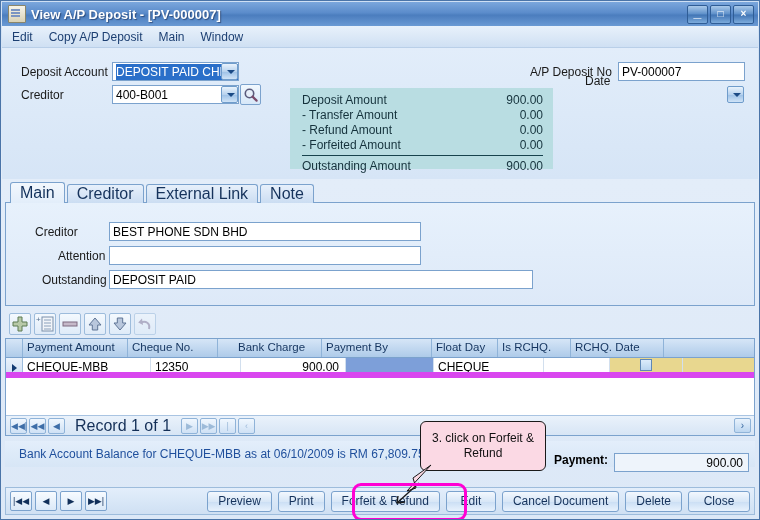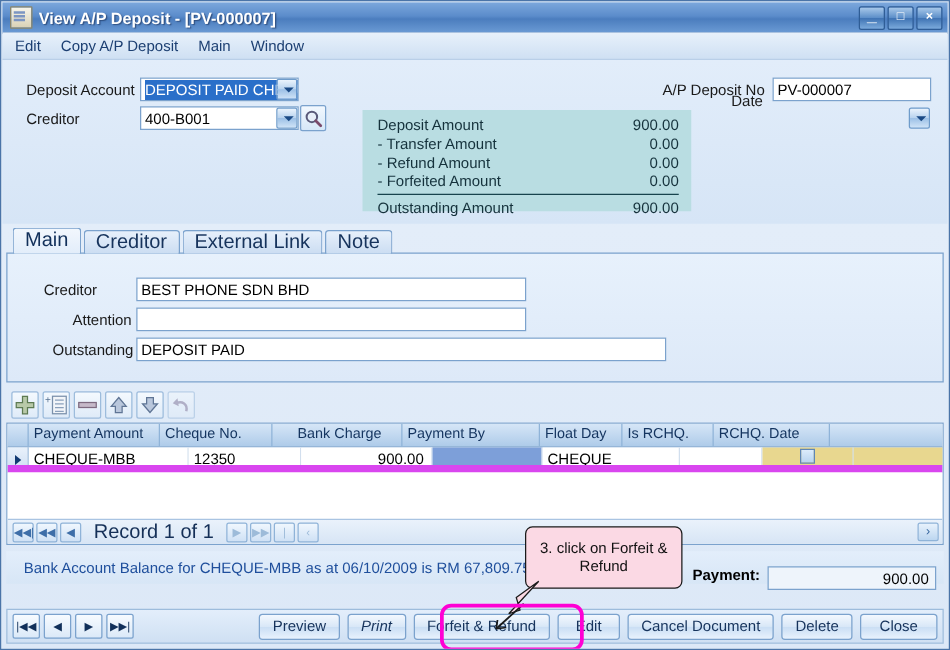--- a/index.html
+++ b/index.html
@@ -494,21 +494,21 @@
 
   <div class="bottombar">
     <div class="bb-nav">
       <div class="bbn">|◀◀</div>
       <div class="bbn">◀</div>
       <div class="bbn">▶</div>
       <div class="bbn">▶▶|</div>
     </div>
     <div class="bb-right">
       <div class="btn" style="min-width:58px;">Preview</div>
-      <div class="btn" style="min-width:44px;font-style:italic;">Print</div>
+      <div class="btn" style="min-width:44px;">Print</div>
       <div class="btn" style="min-width:98px;">Forfeit &amp; Refund</div>
       <div class="btn" style="min-width:50px;">Edit</div>
       <div class="btn" style="min-width:100px;">Cancel Document</div>
       <div class="btn" style="min-width:56px;">Delete</div>
       <div class="btn" style="min-width:62px;">Close</div>
     </div>
   </div>
 
   <div class="hl-ring"></div>
 

